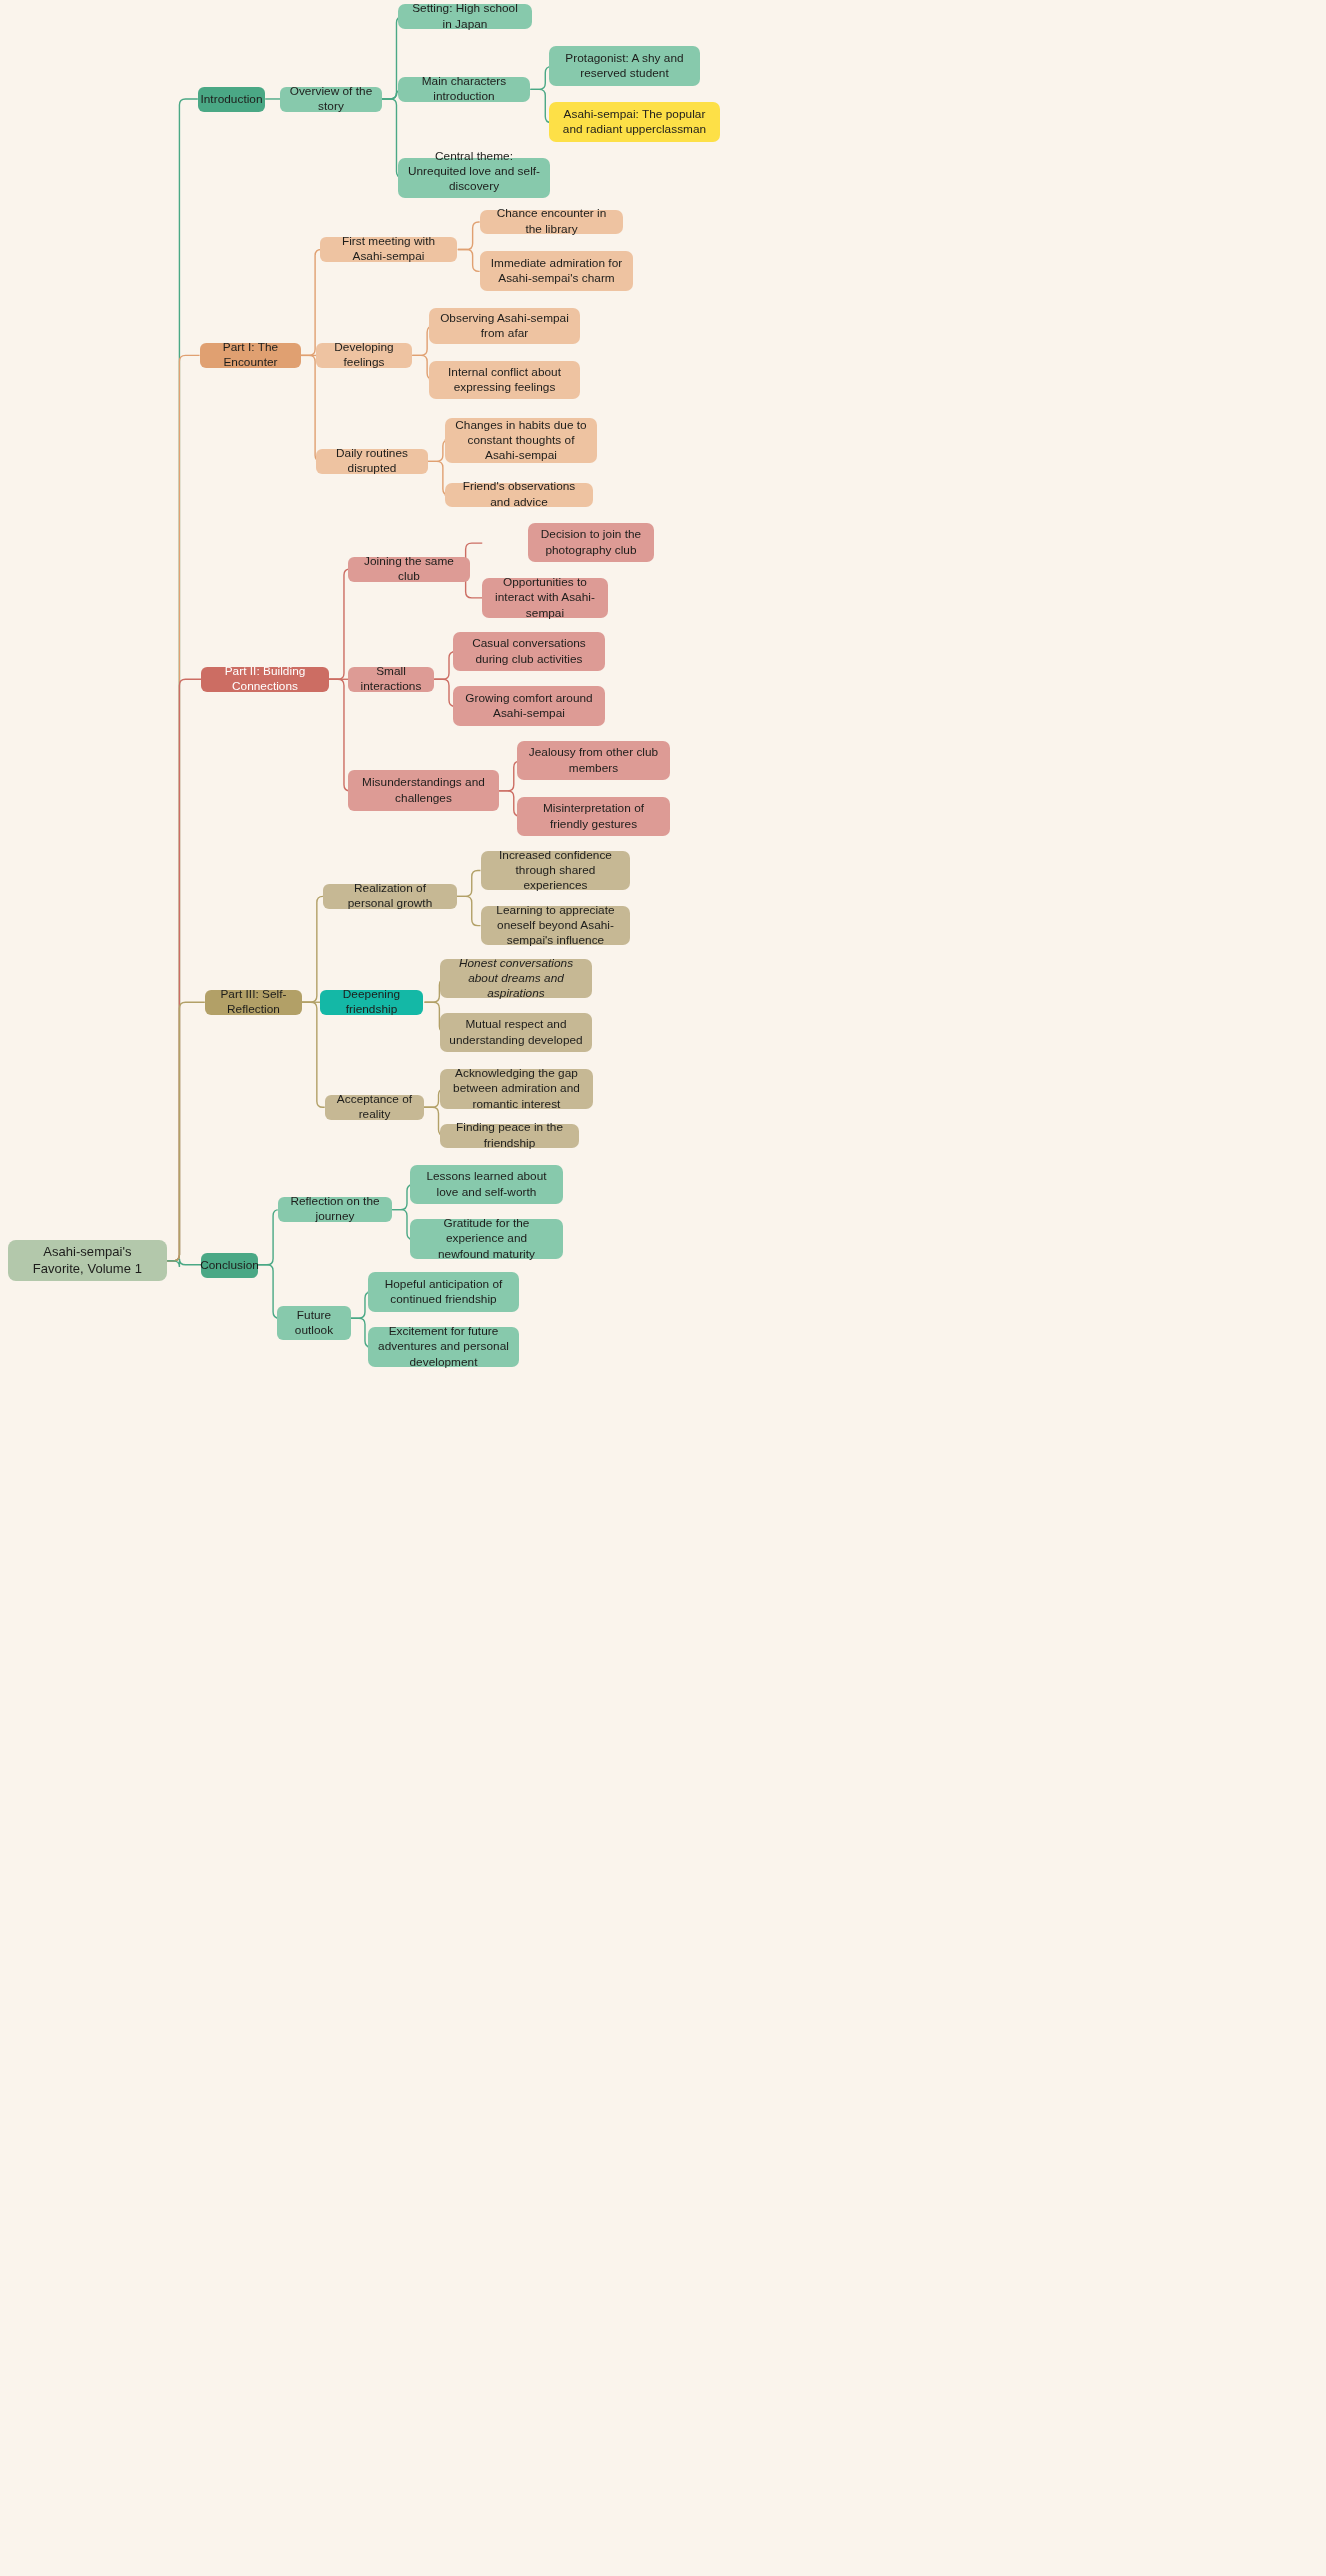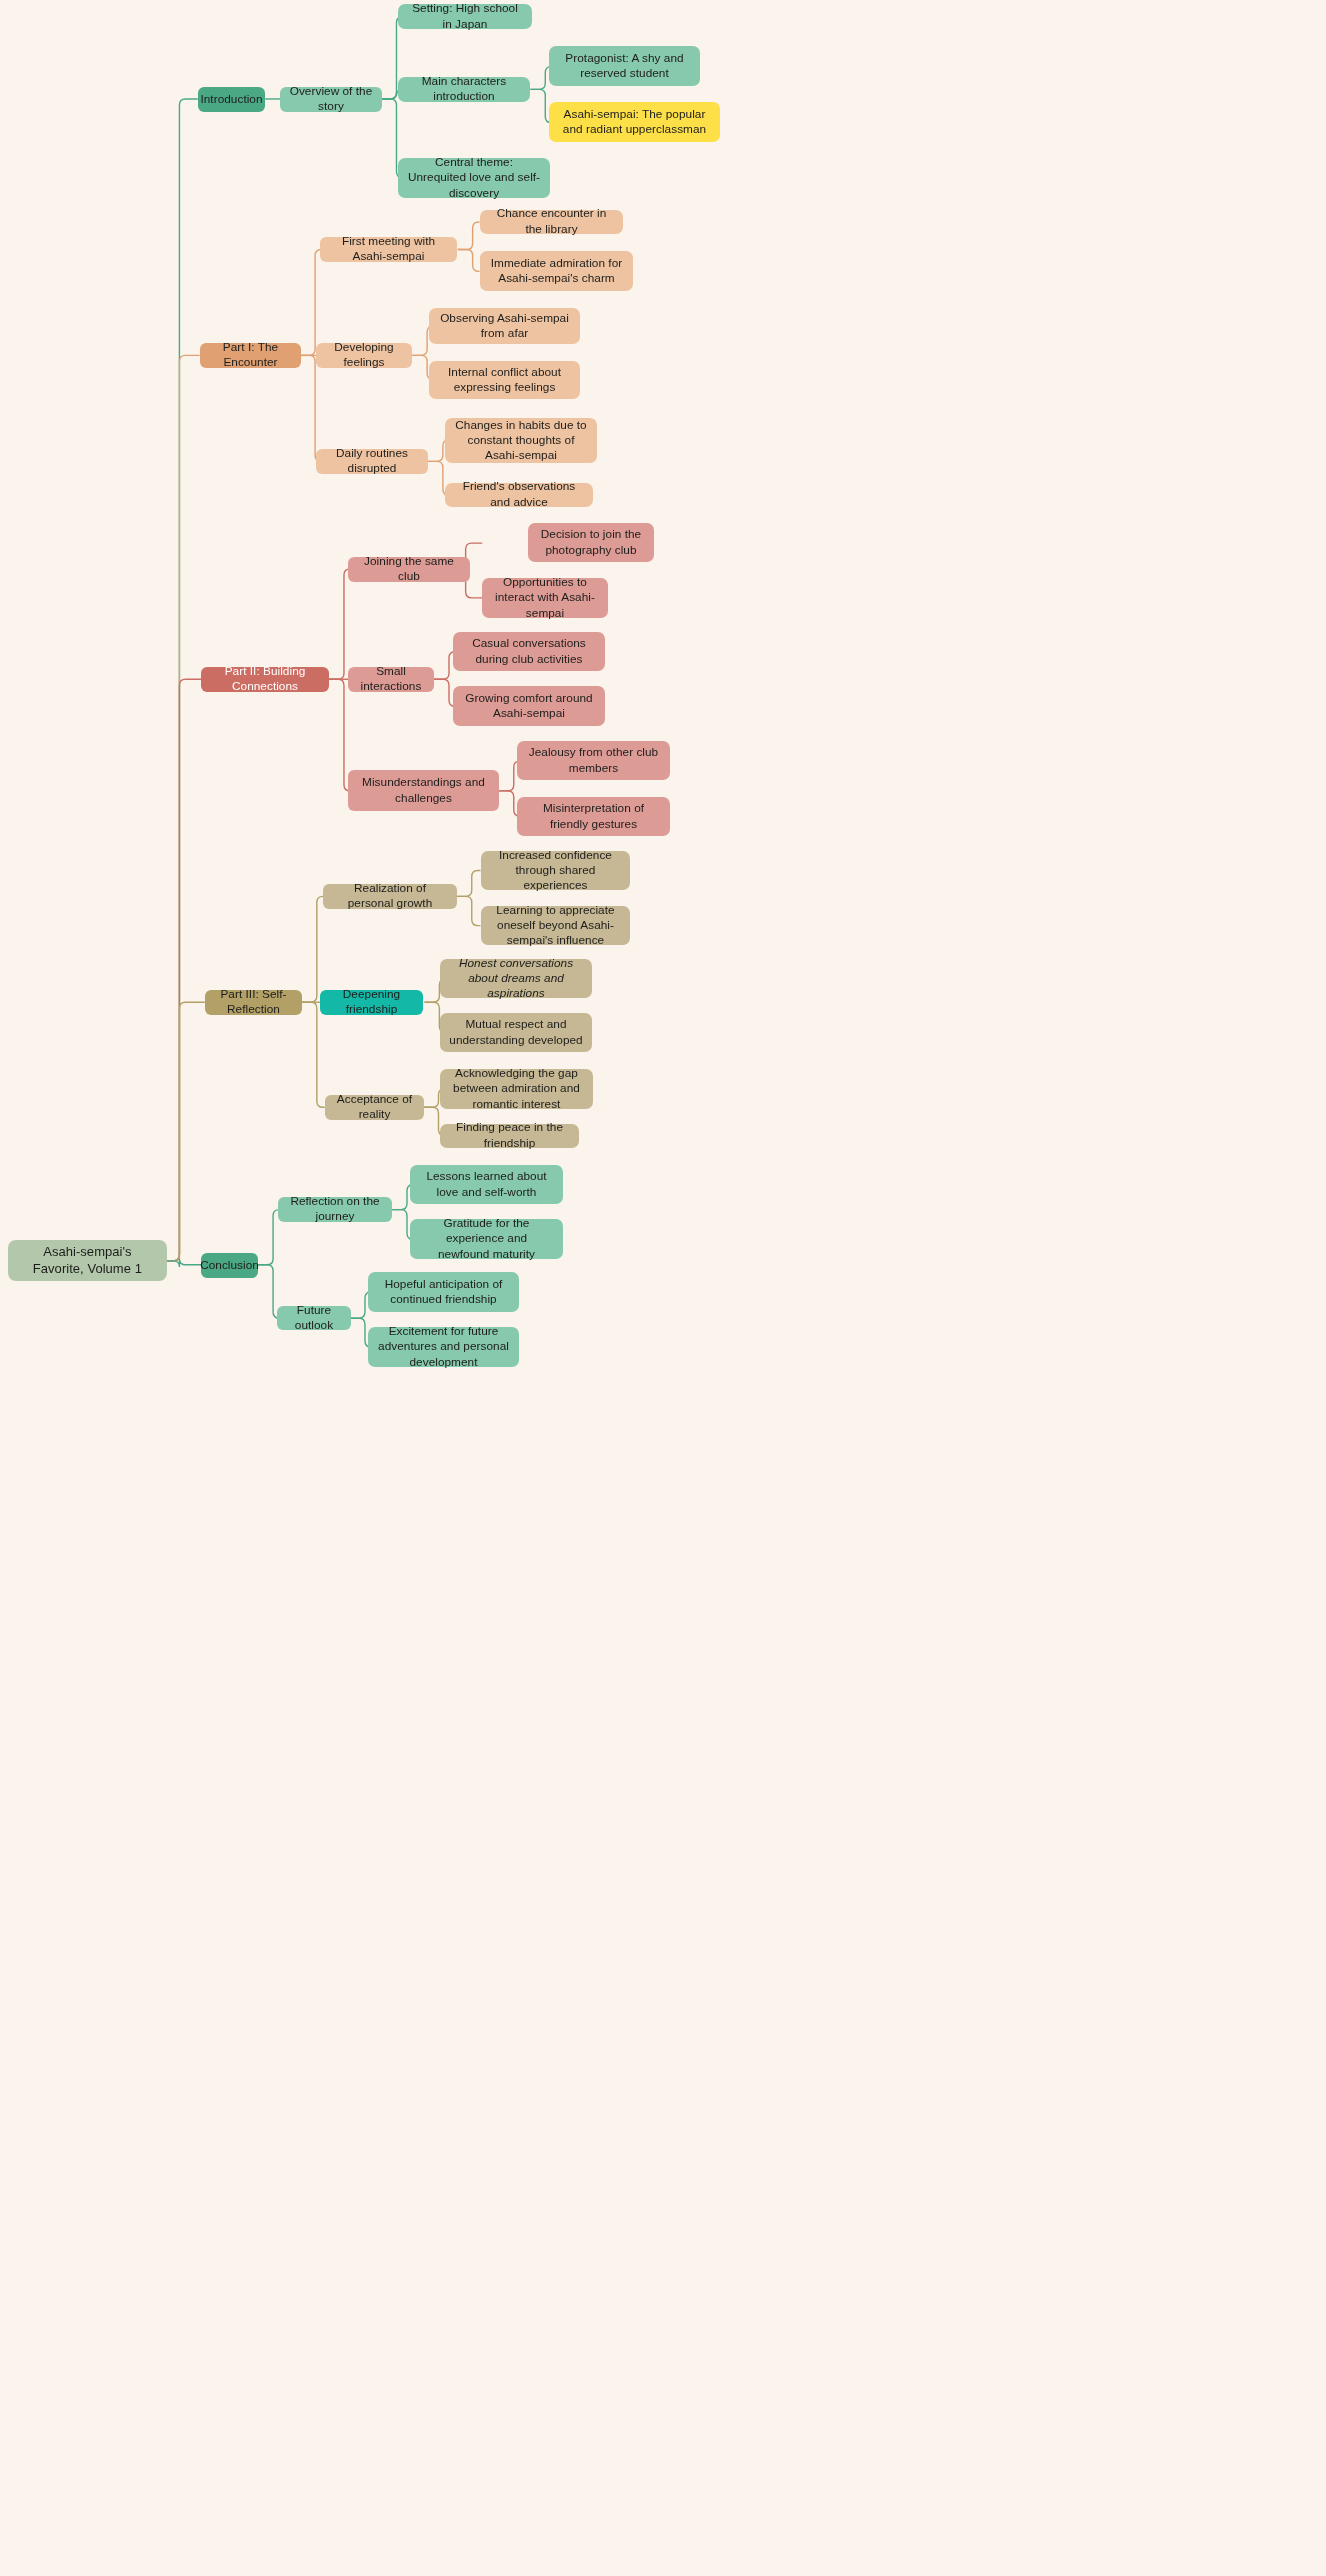--- a/index.html
+++ b/index.html
@@ -112,21 +112,21 @@
       </div>
       <div class="node " style="left: 398px; top: 77px; width: 132px; height: 24.5px; background: rgb(135, 201, 172);">
         <span>Main characters introduction</span>
       </div>
       <div class="node " style="left: 549px; top: 46px; width: 151px; height: 40px; background: rgb(135, 201, 172);">
         <span>Protagonist: A shy and reserved student</span>
       </div>
       <div class="node " style="left: 549px; top: 102px; width: 171px; height: 40px; background: #fde047;">
         <span>Asahi-sempai: The popular and radiant upperclassman</span>
       </div>
-      <div class="node " style="left: 398px; top: 158px; width: 152px; height: 40px; background: rgb(135, 201, 172);">
+      <div class="node " style="left: 398px; top: 158px; width: 152px; height: 40px; background: rgb(135, 201, 172); align-items: flex-end;">
         <span>Central theme: Unrequited love and self-discovery</span>
       </div>
       <div class="node lvl1" style="left: 200px; top: 343px; width: 101px; height: 24.5px; background: rgb(224, 160, 113);">
         <span>Part I: The Encounter</span>
       </div>
       <div class="node lvl1" style="left: 320px; top: 237px; width: 137px; height: 24.5px; background: rgb(238, 195, 161);">
         <span>First meeting with Asahi-sempai</span>
       </div>
       <div class="node " style="left: 480px; top: 210px; width: 143px; height: 23.6px; background: rgb(238, 195, 161);">
         <span>Chance encounter in the library</span>
@@ -217,21 +217,21 @@
       </div>
       <div class="node lvl1" style="left: 278px; top: 1197px; width: 114px; height: 24.5px; background: rgb(135, 201, 172);">
         <span>Reflection on the journey</span>
       </div>
       <div class="node " style="left: 410px; top: 1165px; width: 153px; height: 39px; background: rgb(135, 201, 172);">
         <span>Lessons learned about love and self-worth</span>
       </div>
       <div class="node " style="left: 410px; top: 1219px; width: 153px; height: 40px; background: rgb(135, 201, 172);">
         <span>Gratitude for the experience and newfound maturity</span>
       </div>
-      <div class="node lvl1" style="left: 277px; top: 1306px; width: 74px; height: 24px; background: rgb(135, 201, 172);">
+      <div class="node lvl1" style="left: 277px; top: 1306px; width: 74px; height: 34px; background: rgb(135, 201, 172);">
         <span>Future outlook</span>
       </div>
       <div class="node " style="left: 368px; top: 1272px; width: 151px; height: 40px; background: rgb(135, 201, 172);">
         <span>Hopeful anticipation of continued friendship</span>
       </div>
       <div class="node " style="left: 368px; top: 1327px; width: 151px; height: 40px; background: rgb(135, 201, 172);">
         <span>Excitement for future adventures and personal development</span>
       </div>
     </div>
 </div>

